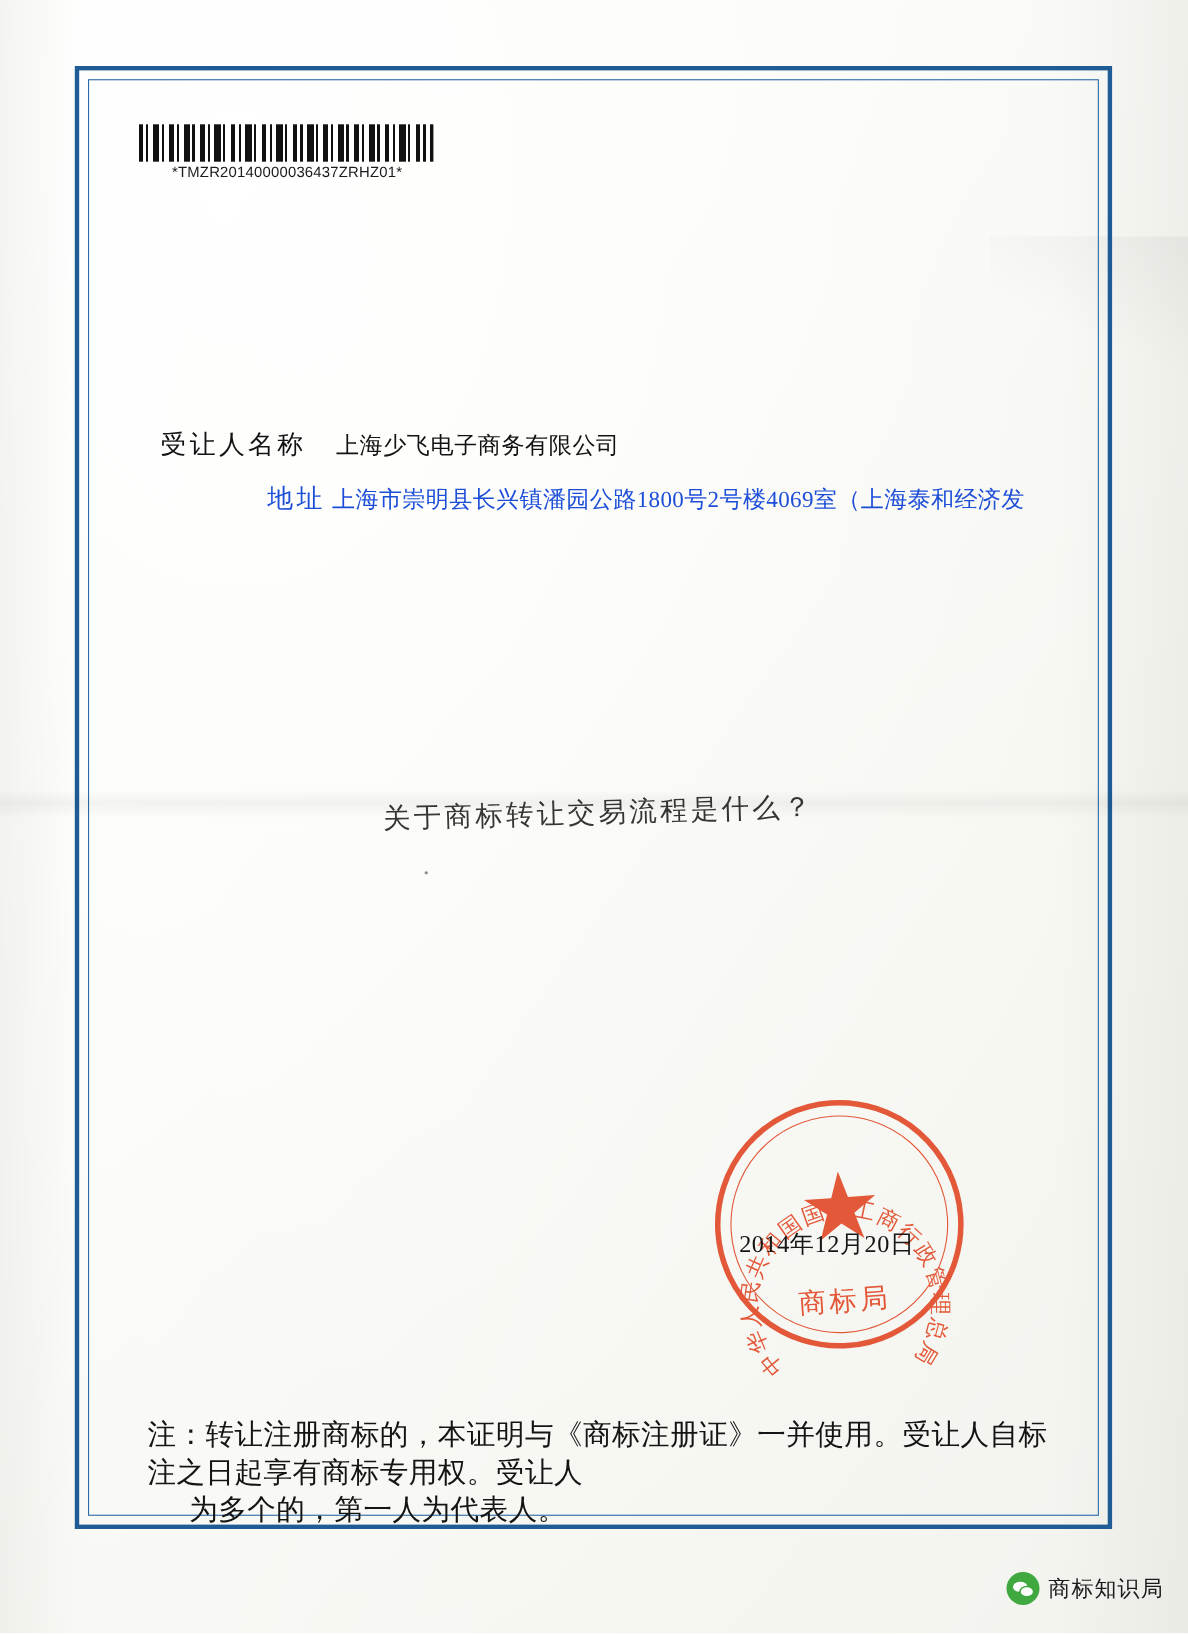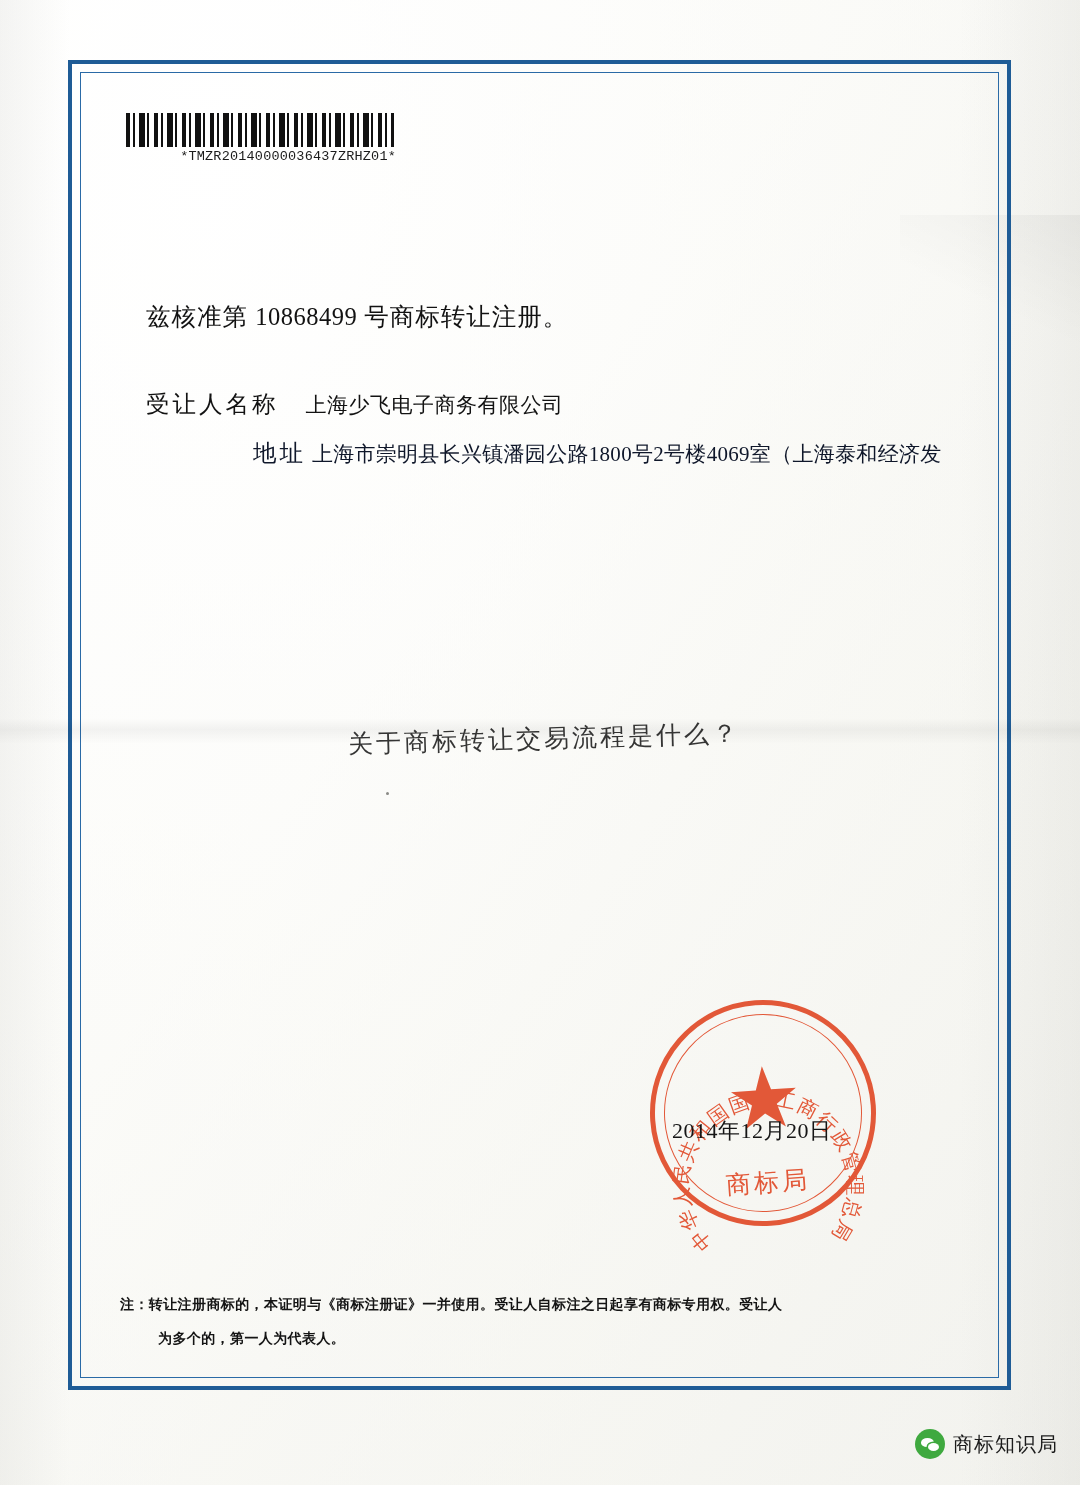--- a/index.html
+++ b/index.html
@@ -91,22 +91,22 @@
       #111 7px, #111 9px,
       #fff 9px, #fff 13px,
       #111 13px, #111 19px,
       #fff 19px, #fff 21px,
       #111 21px, #111 23px,
       #fff 23px, #fff 28px
     );
   }
   .barcode-text {
     margin-top: 2px;
-    text-align: right;
-    font-family: Liberation Mono, monospace;
+    text-align: center;
+    font-family: Liberation Sans, sans-serif;
     font-size: 13.5px;
     letter-spacing: 0.2px;
     color: #1b1b1b;
   }
 
   .doc-title {
     position: absolute;
     left: 0;
     right: 0;
     top: 196px;
@@ -140,25 +140,25 @@
   }
   .field-assignee .label { letter-spacing: 3px; }
   .field-assignee .value {
     margin-left: 20px;
     font-size: 21px;
     letter-spacing: 0.5px;
   }
 
   .field-address {
     position: absolute;
-    left: 156px;
+    left: 146px;
     top: 437px;
     width: 800px;
     font-size: 23.5px;
-    color: #0f172a;
+    color: #1d4ed8;
   }
   .field-address .label {
     display: inline-block;
     width: 150px;
     text-align: right;
     letter-spacing: 3px;
   }
   .field-address .value {
     font-size: 21px;
     letter-spacing: 0.3px;
@@ -263,28 +263,27 @@
     position: absolute;
     left: 672px;
     top: 1116px;
     font-size: 22px;
     color: #151515;
     letter-spacing: 0.5px;
   }
 
   .footnote {
     position: absolute;
-    left: 120px;
+    left: 134px;
     top: 1288px;
     width: 840px;
-    font-size: 14px;
+    font-size: 26px;
     line-height: 34px;
     color: #141414;
     letter-spacing: 0.4px;
-    font-weight: bold;
   }
   .footnote .l2 { display: block; margin-left: 38px; }
 
   
   .wechat-badge {
     position: absolute;
     right: 22px;
     bottom: 26px;
     display: flex;
     align-items: center;
@@ -338,25 +337,20 @@
 
   <div class="frame-outer"></div>
   <div class="frame-inner"></div>
 
   <div class="barcode-block">
     <div class="barcode"></div>
     <div class="barcode-text">*TMZR20140000036437ZRHZ01*</div>
   </div>
 
 
-  <div class="line-approval">
-    <span>兹核准第</span>
-    <span class="num">10868499</span>
-    <span>号商标转让注册。</span>
-  </div>
 
   <div class="field-assignee">
     <span class="label">受让人名称</span>
     <span class="value">上海少飞电子商务有限公司</span>
   </div>
 
   <div class="field-address">
     <span class="label">地址</span>
     <span class="value">上海市崇明县长兴镇潘园公路1800号2号楼4069室（上海泰和经济发</span>
   </div>

